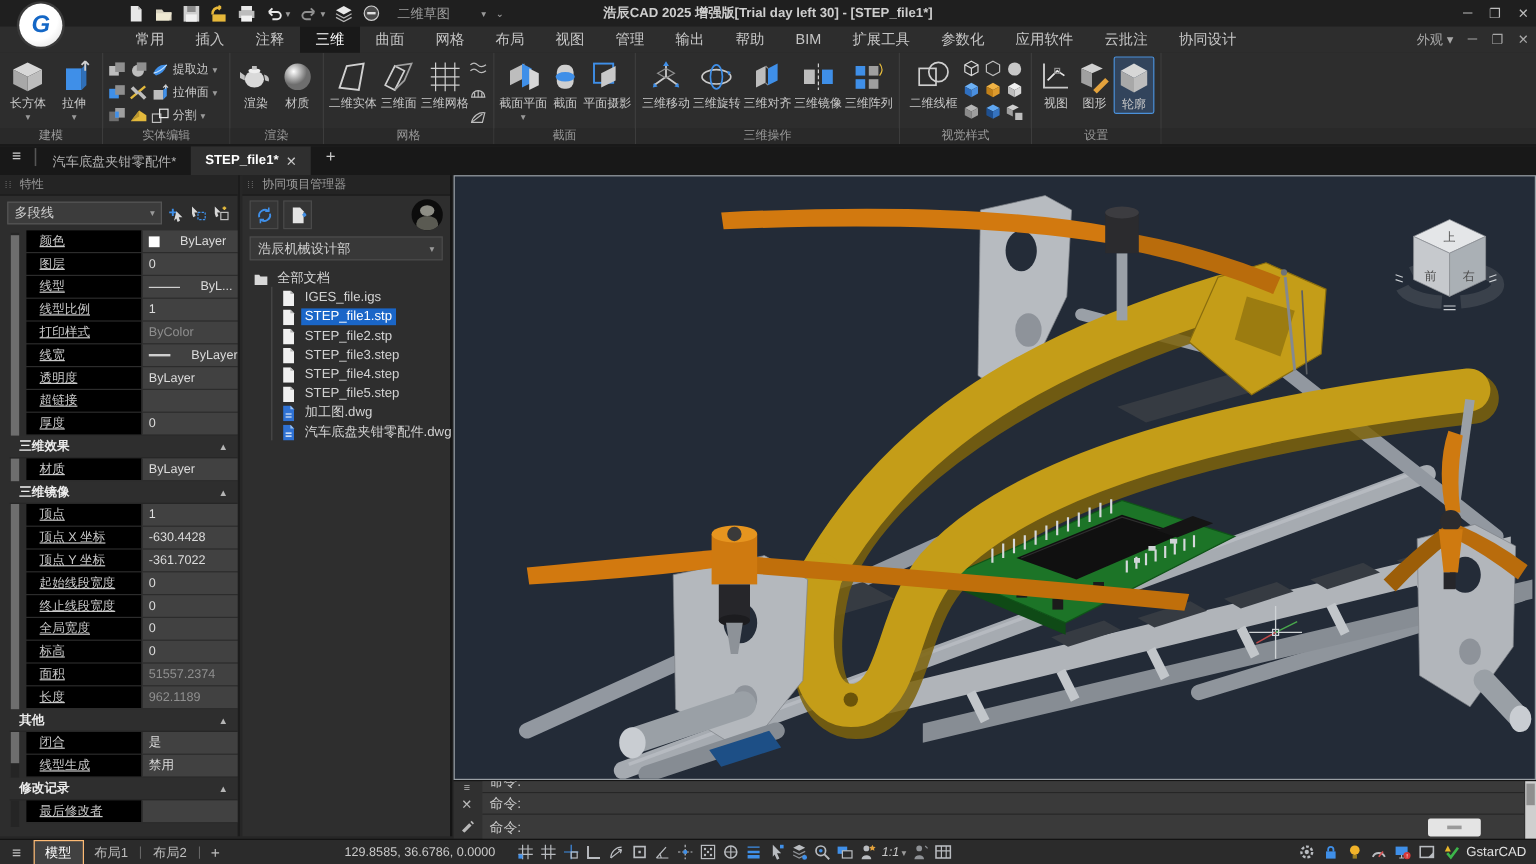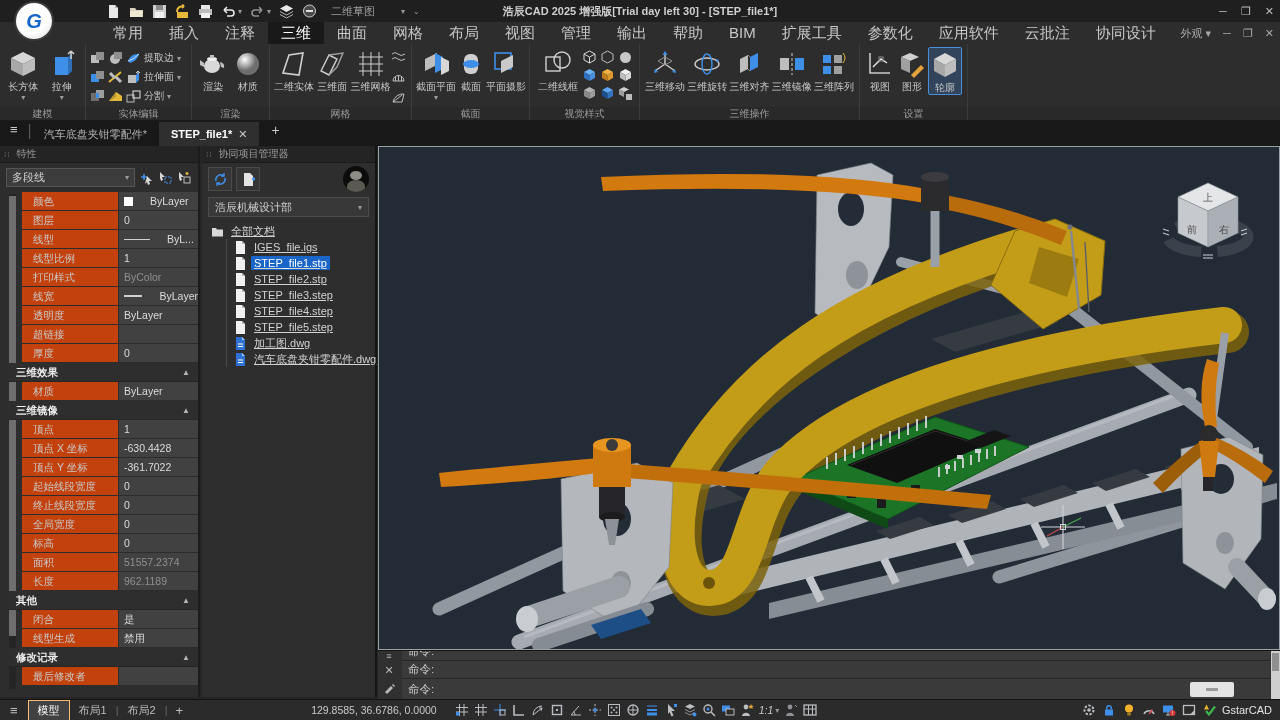--- a/index.html
+++ b/index.html
@@ -15,21 +15,21 @@
   .qat .ic { width:15px; height:15px; display:inline-block; }
   .drop { color:#9a9a9a; font-size:8px; }
   #ws-select { color:#9f9f9f; font-size:11px; display:flex; gap:26px; align-items:center; padding-left:6px; }
   #app-title { position:absolute; top:0; left:0; width:100%; height:22px; text-align:center;
                line-height:22px; font-size:11px; color:#cfcfcf; font-weight:bold; pointer-events:none;}
   .wbtns { position:absolute; right:6px; top:0; height:22px; display:flex; gap:14px; align-items:center; z-index:50;}
   .wbtns span { color:#bdbdbd; font-size:11px; }
   
   #menubar { position:absolute; left:0; top:22px; width:1280px; height:22px; background:#2d2d2d;
              display:flex; align-items:stretch; padding-left:100px; z-index:20;}
-  .mtab { color:#c6c6c6; font-size:15px; padding:0 13px; line-height:22px; }
+  .mtab { color:#c6c6c6; font-size:12px; padding:0 13px; line-height:22px; }
   .mtab.active { background:#191919; color:#ffffff; }
   #menu-right { position:absolute; right:6px; top:22px; height:22px; display:flex; gap:12px; align-items:center; z-index:30;}
   #menu-right span { color:#a8a8a8; font-size:11px; }
   
   #ribbon { position:absolute; left:0; top:44px; width:1280px; height:78px; background:#2d2d2d;
             border-bottom:2px solid #191919; display:flex; }
   .rg { position:relative; border-right:1px solid #3c3c3c; height:76px; padding:3px 4px 14px 4px;
         display:flex; align-items:flex-start; }
   .rg-label { position:absolute; bottom:0; left:0; right:0; text-align:center; color:#9a9a9a; font-size:10px; height:13px; line-height:13px; background:#292929;}
   .rb { width:52px; display:flex; flex-direction:column; align-items:center; padding-top:2px; }
@@ -48,22 +48,22 @@
   
   .panel-head { height:17px; background:#242424; display:flex; align-items:center; gap:6px;
                 color:#9d9d9d; font-size:10px; padding-left:4px; border-bottom:1px solid #1b1b1b;}
   .dots { color:#6f6f6f; font-size:8px; letter-spacing:1px; }
   #props { position:absolute; left:0; top:146px; width:200px; height:551px; background:#2d2d2d; border-right:2px solid #1c1c1c; }
   #prop-toolbar { height:28px; display:flex; align-items:center; padding:0 6px; gap:4px; }
   #prop-select { flex:1; height:19px; background:#3c3c3c; border:1px solid #555; color:#cfcfcf;
                  font-size:11px; display:flex; align-items:center; justify-content:space-between; padding:0 5px;}
   #prop-rows { position:absolute; left:22px; right:0; top:46px; }
   .prow { display:flex; height:19px; border-bottom:1px solid #2c2c2c; font-size:10.5px; }
-  .prow .pl { width:96px; background:#c2410c; color:#c9c9c9; line-height:18px; padding-left:11px;
-              white-space:nowrap; overflow:hidden;}
+  .prow .pl { width:96px; background:#000000; color:#c9c9c9; line-height:18px; padding-left:11px;
+              white-space:nowrap; overflow:hidden;text-decoration:underline;}
   .prow .pv { flex:1; background:#414141; color:#dcdcdc; line-height:18px; padding-left:5px;
               border-left:1px solid #2c2c2c; white-space:nowrap; overflow:hidden; display:flex; align-items:center; gap:17px;}
   .prow .pv.muted { color:#8f8f8f; }
   .psec { display:flex; height:19px; background:#2e2e2e; color:#ececec; font-weight:bold; font-size:10.5px;
           line-height:19px; padding:0 8px; justify-content:space-between; border-bottom:1px solid #262626;
           margin-left:-14px;}
   .psec .tri { color:#b5b5b5; font-size:8px; }
   .swatch { width:9px; height:9px; background:#ffffff; display:inline-block; }
   .ltline { width:26px; height:1px; background:#cfcfcf; display:inline-block; }
   #prop-scroll { position:absolute; left:9px; top:48px; width:7px; height:495px; background:#252525; }
@@ -71,21 +71,21 @@
   
   #proj { position:absolute; left:202px; top:146px; width:175px; height:551px; background:#2e2e2e; border-right:2px solid #141414;}
   #proj-toolbar { height:32px; display:flex; align-items:center; gap:4px; padding:0 6px; }
   .pbtn { width:24px; height:24px; background:#353535; border:1px solid #4a4a4a; display:flex; align-items:center; justify-content:center; }
   #avatar { margin-left:auto; width:26px; height:26px; border-radius:50%; background:#0c0c0c; overflow:hidden; position:relative;}
   #avatar .face { position:absolute; left:7px; top:5px; width:12px; height:9px; border-radius:50%; background:#8d8d85;}
   #avatar .bust { position:absolute; left:4px; top:14px; width:18px; height:12px; border-radius:50% 50% 0 0; background:#5a5a52;}
   #team-select { margin:2px 6px 6px 6px; height:20px; background:#383838; border:1px solid #4c4c4c; color:#cfcfcf;
                  font-size:11px; display:flex; align-items:center; justify-content:space-between; padding:0 6px;}
   #tree { font-size:11px; color:#d2d2d2; padding-left:10px; }
-  .trow { height:16px; display:flex; align-items:center; gap:5px; white-space:nowrap;text-decoration:underline; }
+  .trow { height:16px; display:flex; align-items:flex-end; gap:5px; white-space:nowrap; }
   .tindent { margin-left:14px; border-left:1px solid #4a4a4a; padding-left:8px; }
   .trow .tlabel { padding:0 3px; line-height:14px; }
   .trow.sel .tlabel { background:#1a66c8; color:#ffffff; }
   .ficon { width:11px; height:13px; flex:0 0 auto; }
   
   #viewport { position:absolute; left:378px; top:146px; width:902px; height:504px; background:#232b37;
               border:1px solid #9aa0a5; }
   #viewcube { position:absolute; right:16px; top:18px; }
   
   #cmd { position:absolute; left:378px; top:650px; width:902px; height:49px; background:#303030; border-top:1px solid #151515;}
@@ -101,21 +101,21 @@
                display:flex; align-items:center; justify-content:center; }
   #cmd-thumb i { display:block; width:12px; height:3px; background:#9a9a9a; }
   #cmd-scroll { position:absolute; right:0; top:0; width:9px; height:49px; background:#cfcfcf; }
   #cmd-scroll .thumb { position:absolute; left:1px; top:2px; width:7px; height:18px; background:#8f8f8f; }
   
   #status { position:absolute; left:0; top:699px; width:1280px; height:21px; background:#2b2b2b;
             border-top:1px solid #131313; display:flex; align-items:center; font-size:11px; color:#bdbdbd; }
   .stab { padding:2px 9px; }
   .stab.active { background:#414141; color:#ffffff; border:1px solid #fdba74; }
   .sep { color:#666; }
-  #coords { margin-left:120px; color:#c9c9c9; font-size:10.5px; }
+  #coords { margin-left:96px; color:#c9c9c9; font-size:10.5px; }
   #sicons { display:flex; align-items:center; gap:5px; margin-left:18px;font-style:italic; }
   #sicons .sic, #sright .sic { width:14px; height:14px; }
   #sright { display:flex; align-items:center; gap:6px; margin-left:auto; margin-right:8px; }
   #brand { color:#e2e2e2; font-size:11px; }
   .scale { font-size:10.5px; color:#c9c9c9; display:flex; gap:2px; align-items:center;}
 </style>
 </head>
 <body>
 
 <div id="titlebar">
@@ -368,72 +368,20 @@
       <svg class="ric" viewBox="0 0 30 30">
           <rect x="4" y="4" width="16" height="16" fill="none" stroke="#3f8fe8" stroke-width="1.6"></rect>
           <path d="M10,12 22,6 22,18 10,24Z" fill="#c9c9c9"></path>
         </svg>
       <span class="rlab">平面摄影</span>
     </div>
     <div class="corner"></div>
     <div class="rg-label">截面</div>
   </div>
 
-  <div class="rg" style="width:110px">
-    <div class="rb" style="width:48px">
-      <svg class="ric" viewBox="0 0 30 30">
-          <rect x="3" y="8" width="14" height="14" fill="none" stroke="#cfcfcf" stroke-width="1.4"></rect>
-          <circle cx="19" cy="11" r="8" fill="none" stroke="#cfcfcf" stroke-width="1.4"></circle>
-        </svg>
-      <span class="rlab">二维线框</span>
-    </div>
-    <div style="display:grid;grid-template-columns:repeat(3,17px);grid-auto-rows:17px;gap:1px;padding-top:3px">
-      <svg class="sic" viewBox="0 0 15 15">
-          <path d="M7.5,1 13,4 13,10 7.5,13 2,10 2,4Z M2,4 7.5,7 13,4 M7.5,7 V13" fill="none" stroke="#d8d8d8"></path>
-        </svg>
-      <svg class="sic" viewBox="0 0 15 15">
-          <path d="M7.5,1 13,4 13,10 7.5,13 2,10 2,4Z" fill="none" stroke="#bdbdbd"></path>
-        </svg>
-      <svg class="sic" viewBox="0 0 15 15">
-          <circle cx="7.5" cy="7.5" r="5.5" fill="#c7c7c7"></circle>
-        </svg>
-      <svg class="sic" viewBox="0 0 15 15">
-          <path d="M7.5,1 13,4 7.5,7 2,4Z" fill="#6db1f5"></path>
-          <path d="M2,4 7.5,7 7.5,13 2,10Z" fill="#2f6fc0"></path>
-          <path d="M13,4 7.5,7 7.5,13 13,10Z" fill="#4a8fe0"></path>
-        </svg>
-      <svg class="sic" viewBox="0 0 15 15">
-          <path d="M7.5,1 13,4 7.5,7 2,4Z" fill="#f0b244"></path>
-          <path d="M2,4 7.5,7 7.5,13 2,10Z" fill="#c07f18"></path>
-          <path d="M13,4 7.5,7 7.5,13 13,10Z" fill="#dd9a2c"></path>
-        </svg>
-      <svg class="sic" viewBox="0 0 15 15">
-          <path d="M7.5,1 13,4 7.5,7 2,4Z" fill="#efefef"></path>
-          <path d="M2,4 7.5,7 7.5,13 2,10Z" fill="#bdbdbd"></path>
-          <path d="M13,4 7.5,7 7.5,13 13,10Z" fill="#d7d7d7"></path>
-        </svg>
-      <svg class="sic" viewBox="0 0 15 15">
-          <path d="M7.5,1 13,4 7.5,7 2,4Z" fill="#b5b5b5"></path>
-          <path d="M2,4 7.5,7 7.5,13 2,10Z" fill="#8a8a8a"></path>
-          <path d="M13,4 7.5,7 7.5,13 13,10Z" fill="#9e9e9e"></path>
-        </svg>
-      <svg class="sic" viewBox="0 0 15 15">
-          <path d="M7.5,1 13,4 7.5,7 2,4Z" fill="#5fa7f2"></path>
-          <path d="M2,4 7.5,7 7.5,13 2,10Z" fill="#1e4f8f"></path>
-          <path d="M13,4 7.5,7 7.5,13 13,10Z" fill="#3573c0"></path>
-        </svg>
-      <svg class="sic" viewBox="0 0 15 15">
-          <path d="M6,1 11,3.5 6,6 1,3.5Z" fill="#cfcfcf"></path>
-          <path d="M1,3.5 6,6 6,11 1,8.5Z" fill="#9f9f9f"></path>
-          <rect x="8" y="8" width="6" height="6" fill="#bdbdbd"></rect>
-        </svg>
-    </div>
-    <div class="rg-label">视觉样式</div>
-  </div>
-
   <div class="rg" style="width:220px">
     <div class="rb" style="width:44px">
       <svg class="ric" viewBox="0 0 30 30">
           <path d="M15,15 V4 M15,15 L5,22 M15,15 L25,22" stroke="#c9c9c9" stroke-width="1.5" fill="none"></path>
           <path d="M15,2 l-2.5,4 h5Z M4,24 l1,-4 3,3Z M26,24 l-1,-4 -3,3Z" fill="#3f8fe8"></path>
           <path d="M15,8 L8,12 15,16 22,12Z" fill="none" stroke="#8f8f8f"></path>
         </svg>
       <span class="rlab">三维移动</span>
     </div>
     <div class="rb" style="width:44px">
@@ -464,20 +412,72 @@
       <svg class="ric" viewBox="0 0 30 30">
           <rect x="4" y="6" width="8" height="8" fill="#3f8fe8"></rect>
           <rect x="4" y="17" width="8" height="8" fill="#3f8fe8"></rect>
           <rect x="15" y="6" width="8" height="8" fill="#9f9f9f"></rect>
           <rect x="15" y="17" width="8" height="8" fill="#9f9f9f"></rect>
           <path d="M24,4 q4,5 0,10" stroke="#e3b93c" fill="none"></path>
         </svg>
       <span class="rlab">三维阵列</span>
     </div>
     <div class="rg-label">三维操作</div>
+  </div>
+
+  <div class="rg" style="width:110px">
+    <div class="rb" style="width:48px">
+      <svg class="ric" viewBox="0 0 30 30">
+          <rect x="3" y="8" width="14" height="14" fill="none" stroke="#cfcfcf" stroke-width="1.4"></rect>
+          <circle cx="19" cy="11" r="8" fill="none" stroke="#cfcfcf" stroke-width="1.4"></circle>
+        </svg>
+      <span class="rlab">二维线框</span>
+    </div>
+    <div style="display:grid;grid-template-columns:repeat(3,17px);grid-auto-rows:17px;gap:1px;padding-top:3px">
+      <svg class="sic" viewBox="0 0 15 15">
+          <path d="M7.5,1 13,4 13,10 7.5,13 2,10 2,4Z M2,4 7.5,7 13,4 M7.5,7 V13" fill="none" stroke="#d8d8d8"></path>
+        </svg>
+      <svg class="sic" viewBox="0 0 15 15">
+          <path d="M7.5,1 13,4 13,10 7.5,13 2,10 2,4Z" fill="none" stroke="#bdbdbd"></path>
+        </svg>
+      <svg class="sic" viewBox="0 0 15 15">
+          <circle cx="7.5" cy="7.5" r="5.5" fill="#c7c7c7"></circle>
+        </svg>
+      <svg class="sic" viewBox="0 0 15 15">
+          <path d="M7.5,1 13,4 7.5,7 2,4Z" fill="#6db1f5"></path>
+          <path d="M2,4 7.5,7 7.5,13 2,10Z" fill="#2f6fc0"></path>
+          <path d="M13,4 7.5,7 7.5,13 13,10Z" fill="#4a8fe0"></path>
+        </svg>
+      <svg class="sic" viewBox="0 0 15 15">
+          <path d="M7.5,1 13,4 7.5,7 2,4Z" fill="#f0b244"></path>
+          <path d="M2,4 7.5,7 7.5,13 2,10Z" fill="#c07f18"></path>
+          <path d="M13,4 7.5,7 7.5,13 13,10Z" fill="#dd9a2c"></path>
+        </svg>
+      <svg class="sic" viewBox="0 0 15 15">
+          <path d="M7.5,1 13,4 7.5,7 2,4Z" fill="#efefef"></path>
+          <path d="M2,4 7.5,7 7.5,13 2,10Z" fill="#bdbdbd"></path>
+          <path d="M13,4 7.5,7 7.5,13 13,10Z" fill="#d7d7d7"></path>
+        </svg>
+      <svg class="sic" viewBox="0 0 15 15">
+          <path d="M7.5,1 13,4 7.5,7 2,4Z" fill="#b5b5b5"></path>
+          <path d="M2,4 7.5,7 7.5,13 2,10Z" fill="#8a8a8a"></path>
+          <path d="M13,4 7.5,7 7.5,13 13,10Z" fill="#9e9e9e"></path>
+        </svg>
+      <svg class="sic" viewBox="0 0 15 15">
+          <path d="M7.5,1 13,4 7.5,7 2,4Z" fill="#5fa7f2"></path>
+          <path d="M2,4 7.5,7 7.5,13 2,10Z" fill="#1e4f8f"></path>
+          <path d="M13,4 7.5,7 7.5,13 13,10Z" fill="#3573c0"></path>
+        </svg>
+      <svg class="sic" viewBox="0 0 15 15">
+          <path d="M6,1 11,3.5 6,6 1,3.5Z" fill="#cfcfcf"></path>
+          <path d="M1,3.5 6,6 6,11 1,8.5Z" fill="#9f9f9f"></path>
+          <rect x="8" y="8" width="6" height="6" fill="#bdbdbd"></rect>
+        </svg>
+    </div>
+    <div class="rg-label">视觉样式</div>
   </div>
 
   <div class="rg" style="width:108px">
     <div class="rb" style="width:32px">
       <svg class="ric" viewBox="0 0 30 30">
           <path d="M5,4 v20 h20" stroke="#c9c9c9" stroke-width="1.6" fill="none"></path>
           <path d="M8,18 l8,-8 6,4" stroke="#e8e8e8" stroke-width="1.4" fill="none"></path>
           <rect x="14" y="8" width="4" height="4" fill="none" stroke="#8f8f8f"></rect>
         </svg>
       <span class="rlab">视图</span>

